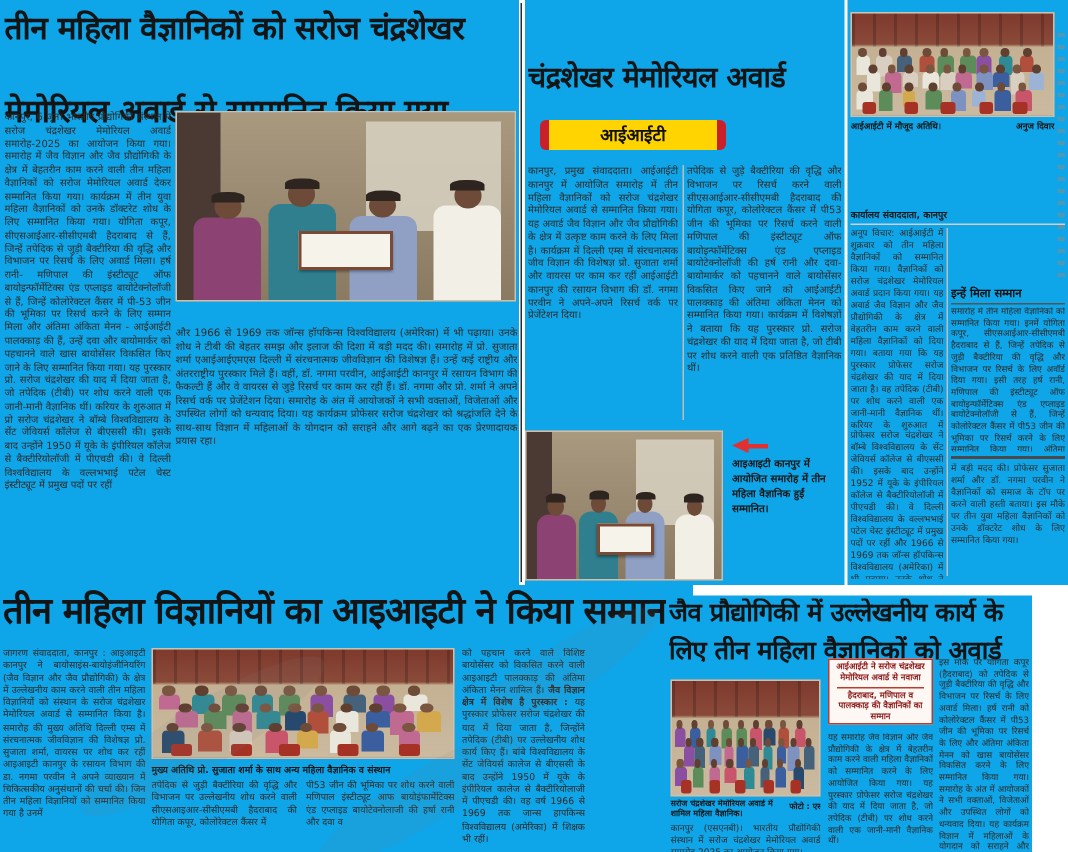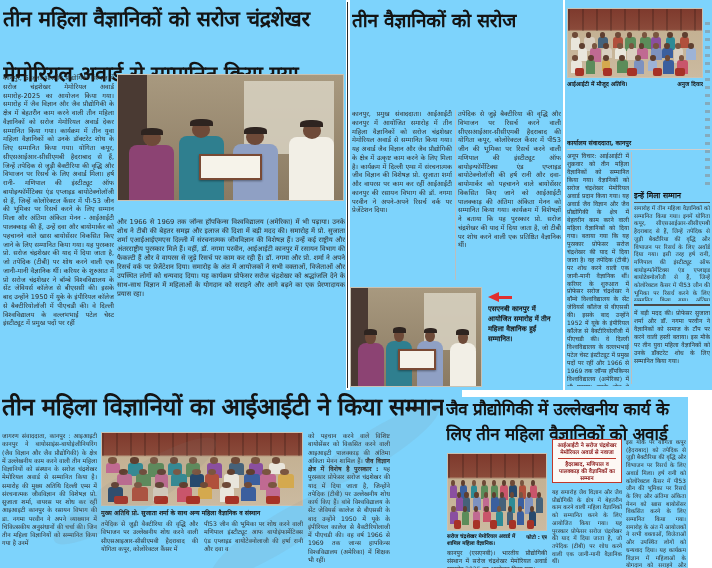--- a/index.html
+++ b/index.html
@@ -1,19 +1,19 @@
 <!DOCTYPE html>
 <html lang="hi"><head>
 <meta charset="utf-8">
 <title>clipping</title>
 <style>
   html,body{margin:0;padding:0;background:#e8e8e8;}
   #stage{position:relative;width:712px;height:568px;margin:0 auto;background:#ffffff;
          font-family:"DejaVu Sans","Liberation Sans",sans-serif;overflow:hidden;}
-  .art{position:absolute;background:#7dd3fc;text-decoration:underline;}
+  .art{position:absolute;background:#0ea5e9;text-decoration:underline;}
   .hl{font-weight:800;color:#141414;white-space:nowrap;overflow:hidden;line-height:1.28;letter-spacing:-0.3px;}
   .body{color:#2e2c2a;text-align:justify;overflow:hidden;line-height:1.33;}
   .cap{font-weight:700;color:#161616;overflow:hidden;}
   .photo{position:absolute;overflow:hidden;background:#9c8d74;border:1px solid #c8c2b4;box-sizing:border-box;}
   .vrule{position:absolute;background:#2a2a2a;width:1px;}
   .grule{position:absolute;background:#bdbdbd;width:1px;}
   .badge{position:absolute;background:#ffd400;border-left:6px solid #c9202c;border-right:6px solid #c9202c;
          border-radius:4px;text-align:center;font-weight:800;color:#111;}
   .hibox{font-weight:700;color:#141414;border-top:2px solid #4a4a4a;border-bottom:1px solid #9a9a9a;
          padding:3px 1px;line-height:1.3;overflow:hidden;}
@@ -61,22 +61,23 @@
         <div style="position: absolute; left: 36%; bottom: 16%; width: 26%; height: 18%; background: rgb(246, 243, 234); border: 2px solid rgb(122, 74, 52); box-shadow: rgba(0, 0, 0, 0.4) 0px 1px 2px;"></div>
       </div>
 
 
     <div class="body" style="position:absolute;left:117px;top:218px;width:228px;height:168px;font-size:6.8px;">और 1966 से 1969 तक जॉन्स हॉपकिन्स विश्वविद्यालय (अमेरिका) में भी पढ़ाया। उनके शोध ने टीबी की बेहतर समझ और इलाज की दिशा में बड़ी मदद की। समारोह में प्रो. सुजाता शर्मा एआईआईएमएस दिल्ली में संरचनात्मक जीवविज्ञान की विशेषज्ञ हैं। उन्हें कई राष्ट्रीय और अंतरराष्ट्रीय पुरस्कार मिले हैं। वहीं, डॉ. नगमा परवीन, आईआईटी कानपुर में रसायन विभाग की फैकल्टी हैं और वे वायरस से जुड़े रिसर्च पर काम कर रही हैं। डॉ. नगमा और प्रो. शर्मा ने अपने रिसर्च वर्क पर प्रेजेंटेशन दिया। समारोह के अंत में आयोजकों ने सभी वक्ताओं, विजेताओं और उपस्थित लोगों को धन्यवाद दिया। यह कार्यक्रम प्रोफेसर सरोज चंद्रशेखर को श्रद्धांजलि देने के साथ-साथ विज्ञान में महिलाओं के योगदान को सराहने और आगे बढ़ने का एक प्रेरणादायक प्रयास रहा।</div>
   </div>
 
   <div class="vrule" style="left:347px;top:2px;height:386px;"></div>
 
   <div class="art" style="left:350px;top:0;width:213px;height:390px;">
-    <div class="hl" style="position:absolute;left:2px;top:8px;width:211px;font-size:19px;">तीन वैज्ञानिकों को सरोज</div>
-
+    <div class="hl" style="position:absolute;left:2px;top:40px;width:215px;font-size:19px;">चंद्रशेखर मेमोरियल अवार्ड</div>
+
+    <div class="badge" style="left:10px;top:80px;width:112px;height:20px;line-height:20px;font-size:11.5px;">आईआईटी</div>
 
     <div class="body" style="position:absolute;left:2px;top:110px;width:100px;height:172px;font-size:6.6px;">कानपुर, प्रमुख संवाददाता। आईआईटी कानपुर में आयोजित समारोह में तीन महिला वैज्ञानिकों को सरोज चंद्रशेखर मेमोरियल अवार्ड से सम्मानित किया गया। यह अवार्ड जैव विज्ञान और जैव प्रौद्योगिकी के क्षेत्र में उत्कृष्ट काम करने के लिए मिला है। कार्यक्रम में दिल्ली एम्स में संरचनात्मक जीव विज्ञान की विशेषज्ञ प्रो. सुजाता शर्मा और वायरस पर काम कर रहीं आईआईटी कानपुर की रसायन विभाग की डॉ. नगमा परवीन ने अपने-अपने रिसर्च वर्क पर प्रेजेंटेशन दिया।</div>
     <div class="body" style="position:absolute;left:108px;top:110px;width:103px;height:172px;font-size:6.6px;">तपेदिक से जुड़े बैक्टीरिया की वृद्धि और विभाजन पर रिसर्च करने वाली सीएसआईआर-सीसीएमबी हैदराबाद की योगिता कपूर, कोलोरेक्टल कैंसर में पी53 जीन की भूमिका पर रिसर्च करने वाली मणिपाल की इंस्टीट्यूट ऑफ बायोइन्फॉर्मेटिक्स एंड एप्लाइड बायोटेक्नोलॉजी की हर्ष रानी और दवा-बायोमार्कर को पहचानने वाले बायोसेंसर विकसित किए जाने को आईआईटी पालक्काड़ की अंतिमा अंकिता मेनन को सम्मानित किया गया। कार्यक्रम में विशेषज्ञों ने बताया कि यह पुरस्कार प्रो. सरोज चंद्रशेखर की याद में दिया जाता है, जो टीबी पर शोध करने वाली एक प्रतिष्ठित वैज्ञानिक थीं।</div>
 
     <div class="photo" style="left:0px;top:287px;width:132px;height:100px;">
         <div style="position: absolute; inset: 0px; background: linear-gradient(rgb(168, 153, 127), rgb(138, 122, 98));"></div>
         <div style="position: absolute; left: 56%; top: 5%; width: 40%; height: 58%; background: rgb(216, 210, 194); opacity: 0.85;"></div>
         <div style="position: absolute; left: 0px; top: 0px; width: 13%; height: 100%; background: rgb(74, 58, 51);"></div>
         <div style="position: absolute; left: 5%; bottom: 0px; width: 20%; height: 44.0023%; background: rgb(140, 67, 115); border-radius: 8px 8px 0px 0px;"></div>
         <div style="position: absolute; left: 11%; bottom: 43.0023%; width: 8%; height: 13%; background: rgb(110, 74, 56); border-radius: 50%;"></div>
@@ -91,21 +92,21 @@
         <div style="position: absolute; left: 82%; bottom: 43.0912%; width: 8%; height: 13%; background: rgb(110, 74, 56); border-radius: 50%;"></div>
         <div style="position: absolute; left: 81%; bottom: 52.0912%; width: 10%; height: 6%; background: rgb(46, 36, 32); border-radius: 45% 45% 0px 0px;"></div>
         <div style="position: absolute; left: 36%; bottom: 16%; width: 26%; height: 18%; background: rgb(246, 243, 234); border: 2px solid rgb(122, 74, 52); box-shadow: rgba(0, 0, 0, 0.4) 0px 1px 2px;"></div>
       </div>
 
     <div style="position:absolute;left:138px;top:292px;width:72px;">
       <div class="arrow-left">
           <span class="tri"></span>
           <span class="bar"></span>
         </div>
-      <div class="cap" style="font-size:6.8px;font-weight:600;line-height:1.45;">एसएनबी कानपुर में आयोजित समारोह में तीन महिला वैज्ञानिक हुईं सम्मानित।</div>
+      <div class="cap" style="font-size:6.8px;font-weight:600;line-height:1.45;">आइआइटी कानपुर में आयोजित समारोह में तीन महिला वैज्ञानिक हुईं सम्मानित।</div>
     </div>
   </div>
 
   <div class="grule" style="left:455px;top:110px;height:170px;"></div>
 
   <div class="art" style="left:565px;top:0;width:147px;height:390px;">
     <div class="photo" style="left:2px;top:8px;width:136px;height:70px;">
         <div style="position: absolute; inset: 0px; background: linear-gradient(rgb(126, 58, 45) 0%, rgb(138, 74, 58) 30%, rgb(196, 177, 147) 33%, rgb(203, 186, 160) 100%);"></div>
         <div style="position: absolute; left: 0px; top: 0px; right: 0px; height: 32%; background: repeating-linear-gradient(90deg, rgba(0, 0, 0, 0.18) 0px, rgba(0, 0, 0, 0.18) 2px, transparent 2px, transparent 14px);"></div>
         <div style="position: absolute; left: 2.0005%; top: 41%; width: 6.85874%; height: 19.7376%; background: rgb(233, 230, 220); border-radius: 3px 3px 0px 0px;"></div>
@@ -186,21 +187,21 @@
 
     <div class="divider" style="position:absolute;left:69px;top:304px;width:76px;"></div>
 
     <div class="body" style="position:absolute;left:69px;top:309px;width:76px;height:76px;font-size:6.0px;">में बड़ी मदद की। प्रोफेसर सुजाता शर्मा और डॉ. नगमा परवीन ने वैज्ञानिकों को समाज के टॉप पर करने वाली हस्ती बताया। इस मौके पर तीन युवा महिला वैज्ञानिकों को उनके डॉक्टरेट शोध के लिए सम्मानित किया गया।</div>
   </div>
 
   <div class="grule" style="left:631px;top:152px;height:232px;"></div>
   <div class="sliver" style="left:705px;top:22px;width:5px;height:165px;"></div>
 
   <div class="art" style="left:0;top:390px;width:462px;height:178px;">
-    <div class="hl" style="position:absolute;left:2px;top:2px;width:458px;font-size:24px;letter-spacing:-0.6px;">तीन महिला विज्ञानियों का आईआईटी ने किया सम्मान</div>
+    <div class="hl" style="position:absolute;left:2px;top:2px;width:458px;font-size:24px;letter-spacing:-0.6px;">तीन महिला विज्ञानियों का आइआइटी ने किया सम्मान</div>
 
     <div class="body" style="position:absolute;left:2px;top:42px;width:95px;height:134px;font-size:6.2px;">जागरण संवाददाता, कानपुर : आइआइटी कानपुर ने बायोसाइंस-बायोइंजीनियरिंग (जैव विज्ञान और जैव प्रौद्योगिकी) के क्षेत्र में उल्लेखनीय काम करने वाली तीन महिला विज्ञानियों को संस्थान के सरोज चंद्रशेखर मेमोरियल अवार्ड से सम्मानित किया है। समारोह की मुख्य अतिथि दिल्ली एम्स में संरचनात्मक जीवविज्ञान की विशेषज्ञ प्रो. सुजाता शर्मा, वायरस पर शोध कर रहीं आइआइटी कानपुर के रसायन विभाग की डा. नगमा परवीन ने अपने व्याख्यान में चिकित्सकीय अनुसंधानों की चर्चा की। जिन तीन महिला विज्ञानियों को सम्मानित किया गया है उनमें</div>
 
     <div class="photo" style="left:101px;top:42px;width:202px;height:74px;">
         <div style="position: absolute; inset: 0px; background: linear-gradient(rgb(126, 58, 45) 0%, rgb(138, 74, 58) 30%, rgb(196, 177, 147) 33%, rgb(203, 186, 160) 100%);"></div>
         <div style="position: absolute; left: 0px; top: 0px; right: 0px; height: 32%; background: repeating-linear-gradient(90deg, rgba(0, 0, 0, 0.18) 0px, rgba(0, 0, 0, 0.18) 2px, transparent 2px, transparent 14px);"></div>
         <div style="position: absolute; left: 2.00075%; top: 41%; width: 7.03811%; height: 15.1064%; background: rgb(192, 106, 146); border-radius: 3px 3px 0px 0px;"></div>
         <div style="position: absolute; left: 3.20075%; top: 34%; width: 4.2%; height: 8.5%; background: rgb(122, 85, 64); border-radius: 50%;"></div>
         <div style="position: absolute; left: 13.0201%; top: 41%; width: 7.67101%; height: 19.2436%; background: rgb(46, 139, 150); border-radius: 3px 3px 0px 0px;"></div>
         <div style="position: absolute; left: 14.2201%; top: 34%; width: 4.2%; height: 8.5%; background: rgb(95, 63, 48); border-radius: 50%;"></div>

